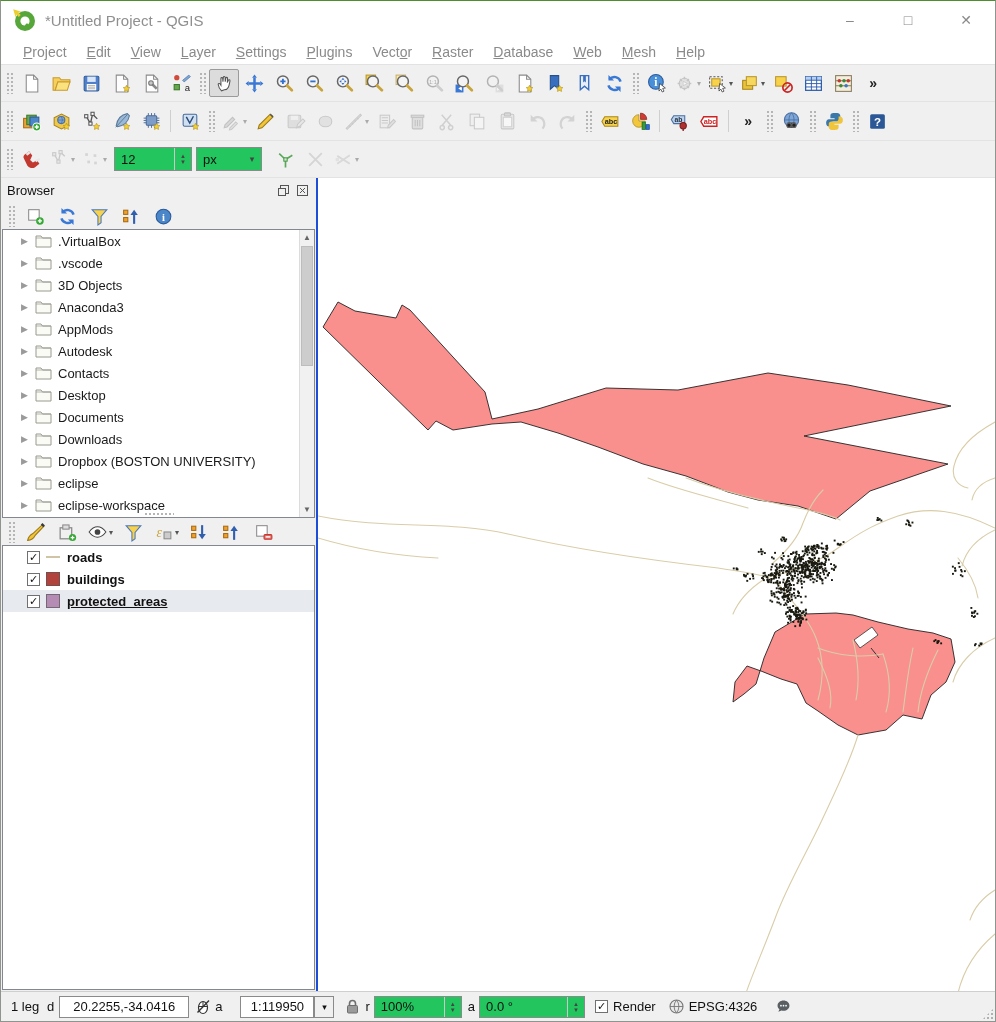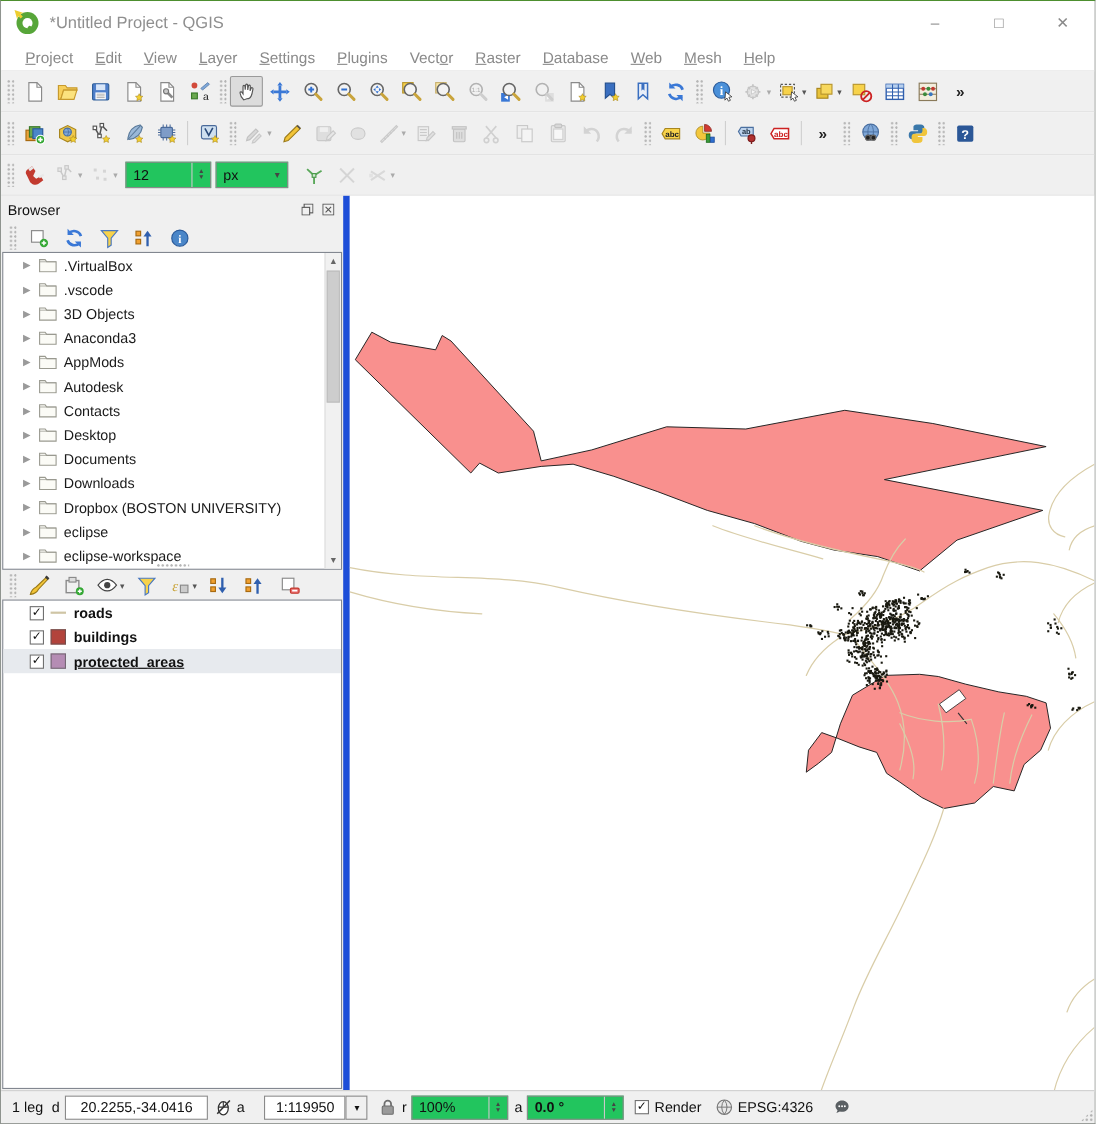--- a/index.html
+++ b/index.html
@@ -37,21 +37,21 @@
   .spin, .combo { background:#22c55e; border:1px solid #8a8a8a; height:24px; display:flex;
                   align-items:stretch; font-size:13px; color:#111; }
   .spin .val, .combo .val { display:flex; align-items:center; padding:0 6px; flex:1; }
   .arrows { width:17px; border-left:1px solid #c9c9c9; display:flex; flex-direction:column;
             align-items:center; justify-content:center; color:#444; font-size:6px; line-height:6px; }
   .combo .dda { width:18px; display:flex; align-items:center; justify-content:center;
                 color:#444; font-size:9px; }
   
   #main { position:absolute; top:177px; left:0; right:0; bottom:30px; display:flex; }
   #leftcol { width:318px; display:flex; flex-direction:column; background:#f0f0f0;
-             border-right:6px solid #1d4ed8; }
+             border-right:2px solid #1d4ed8; }
   .panel-header { height:25px; display:flex; align-items:center; padding:0 6px;
                   font-size:13px; color:#111; }
   .panel-header .ph-title { flex:1; }
   .phbtn { width:16px; height:14px; margin-left:3px; display:flex; align-items:center;
            justify-content:center; }
   .phbtn svg { width:11px; height:11px; }
   .panel-toolbar { height:26px; display:flex; align-items:center; padding:0 4px; gap:2px; }
   #browser-panel { height:341px; display:flex; flex-direction:column; }
   #layers-panel { flex:1; display:flex; flex-direction:column; }
   .tree { flex:1; background:#fff; border:1px solid #828790; margin:0 1px 1px 1px;
@@ -1594,21 +1594,21 @@
     </span>
     <span class="sb-frag">r</span>
     <div class="spin" style="width:88px;margin-left:4px;height:22px;">
       <span class="val">100%</span>
       <span class="arrows">
           <span>▲</span>
           <span>▼</span>
         </span>
     </div>
     <span class="sb-frag" style="margin-left:6px;">a</span>
-    <div class="spin" style="width:88px;margin-left:4px;height:22px;font-weight:bold;">
+    <div class="spin" style="width:106px;margin-left:4px;height:22px;">
       <span class="val">0.0 °</span>
       <span class="arrows">
           <span>▲</span>
           <span>▼</span>
         </span>
     </div>
     <div id="render-wrap" style="margin-left:10px;">
       <span id="render-cb">✓</span>
       <span>Render</span>
     </div>

